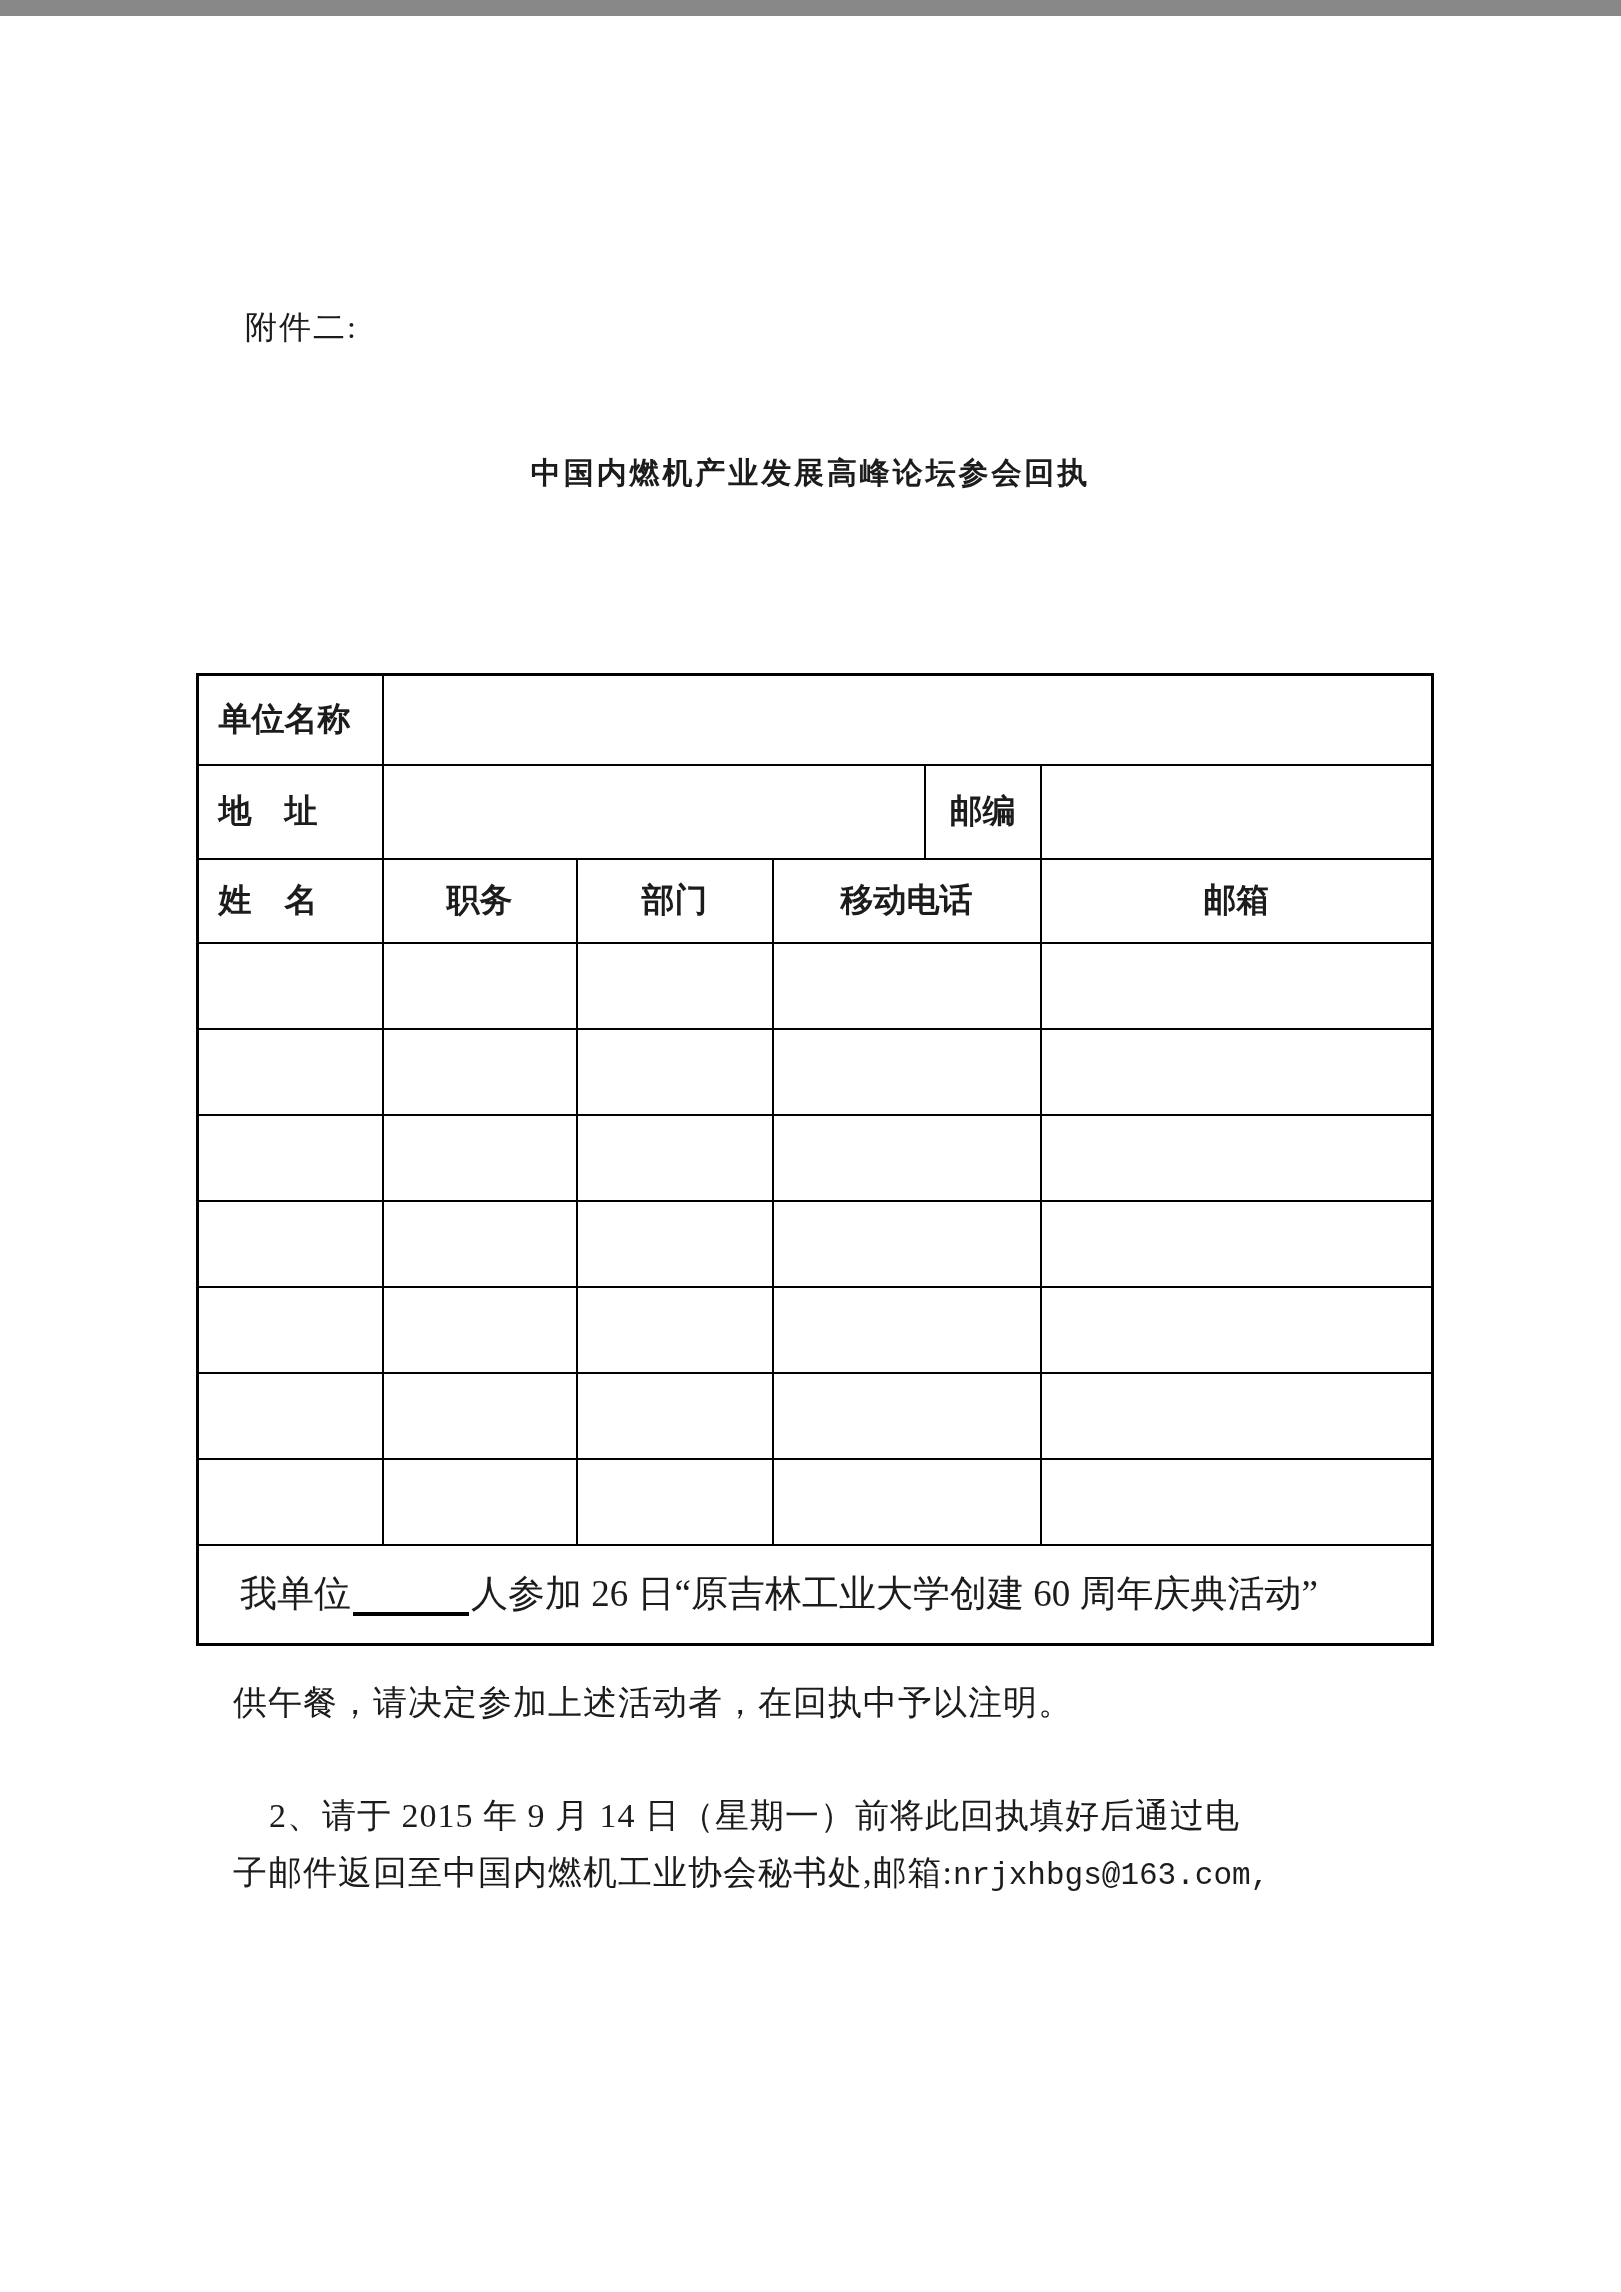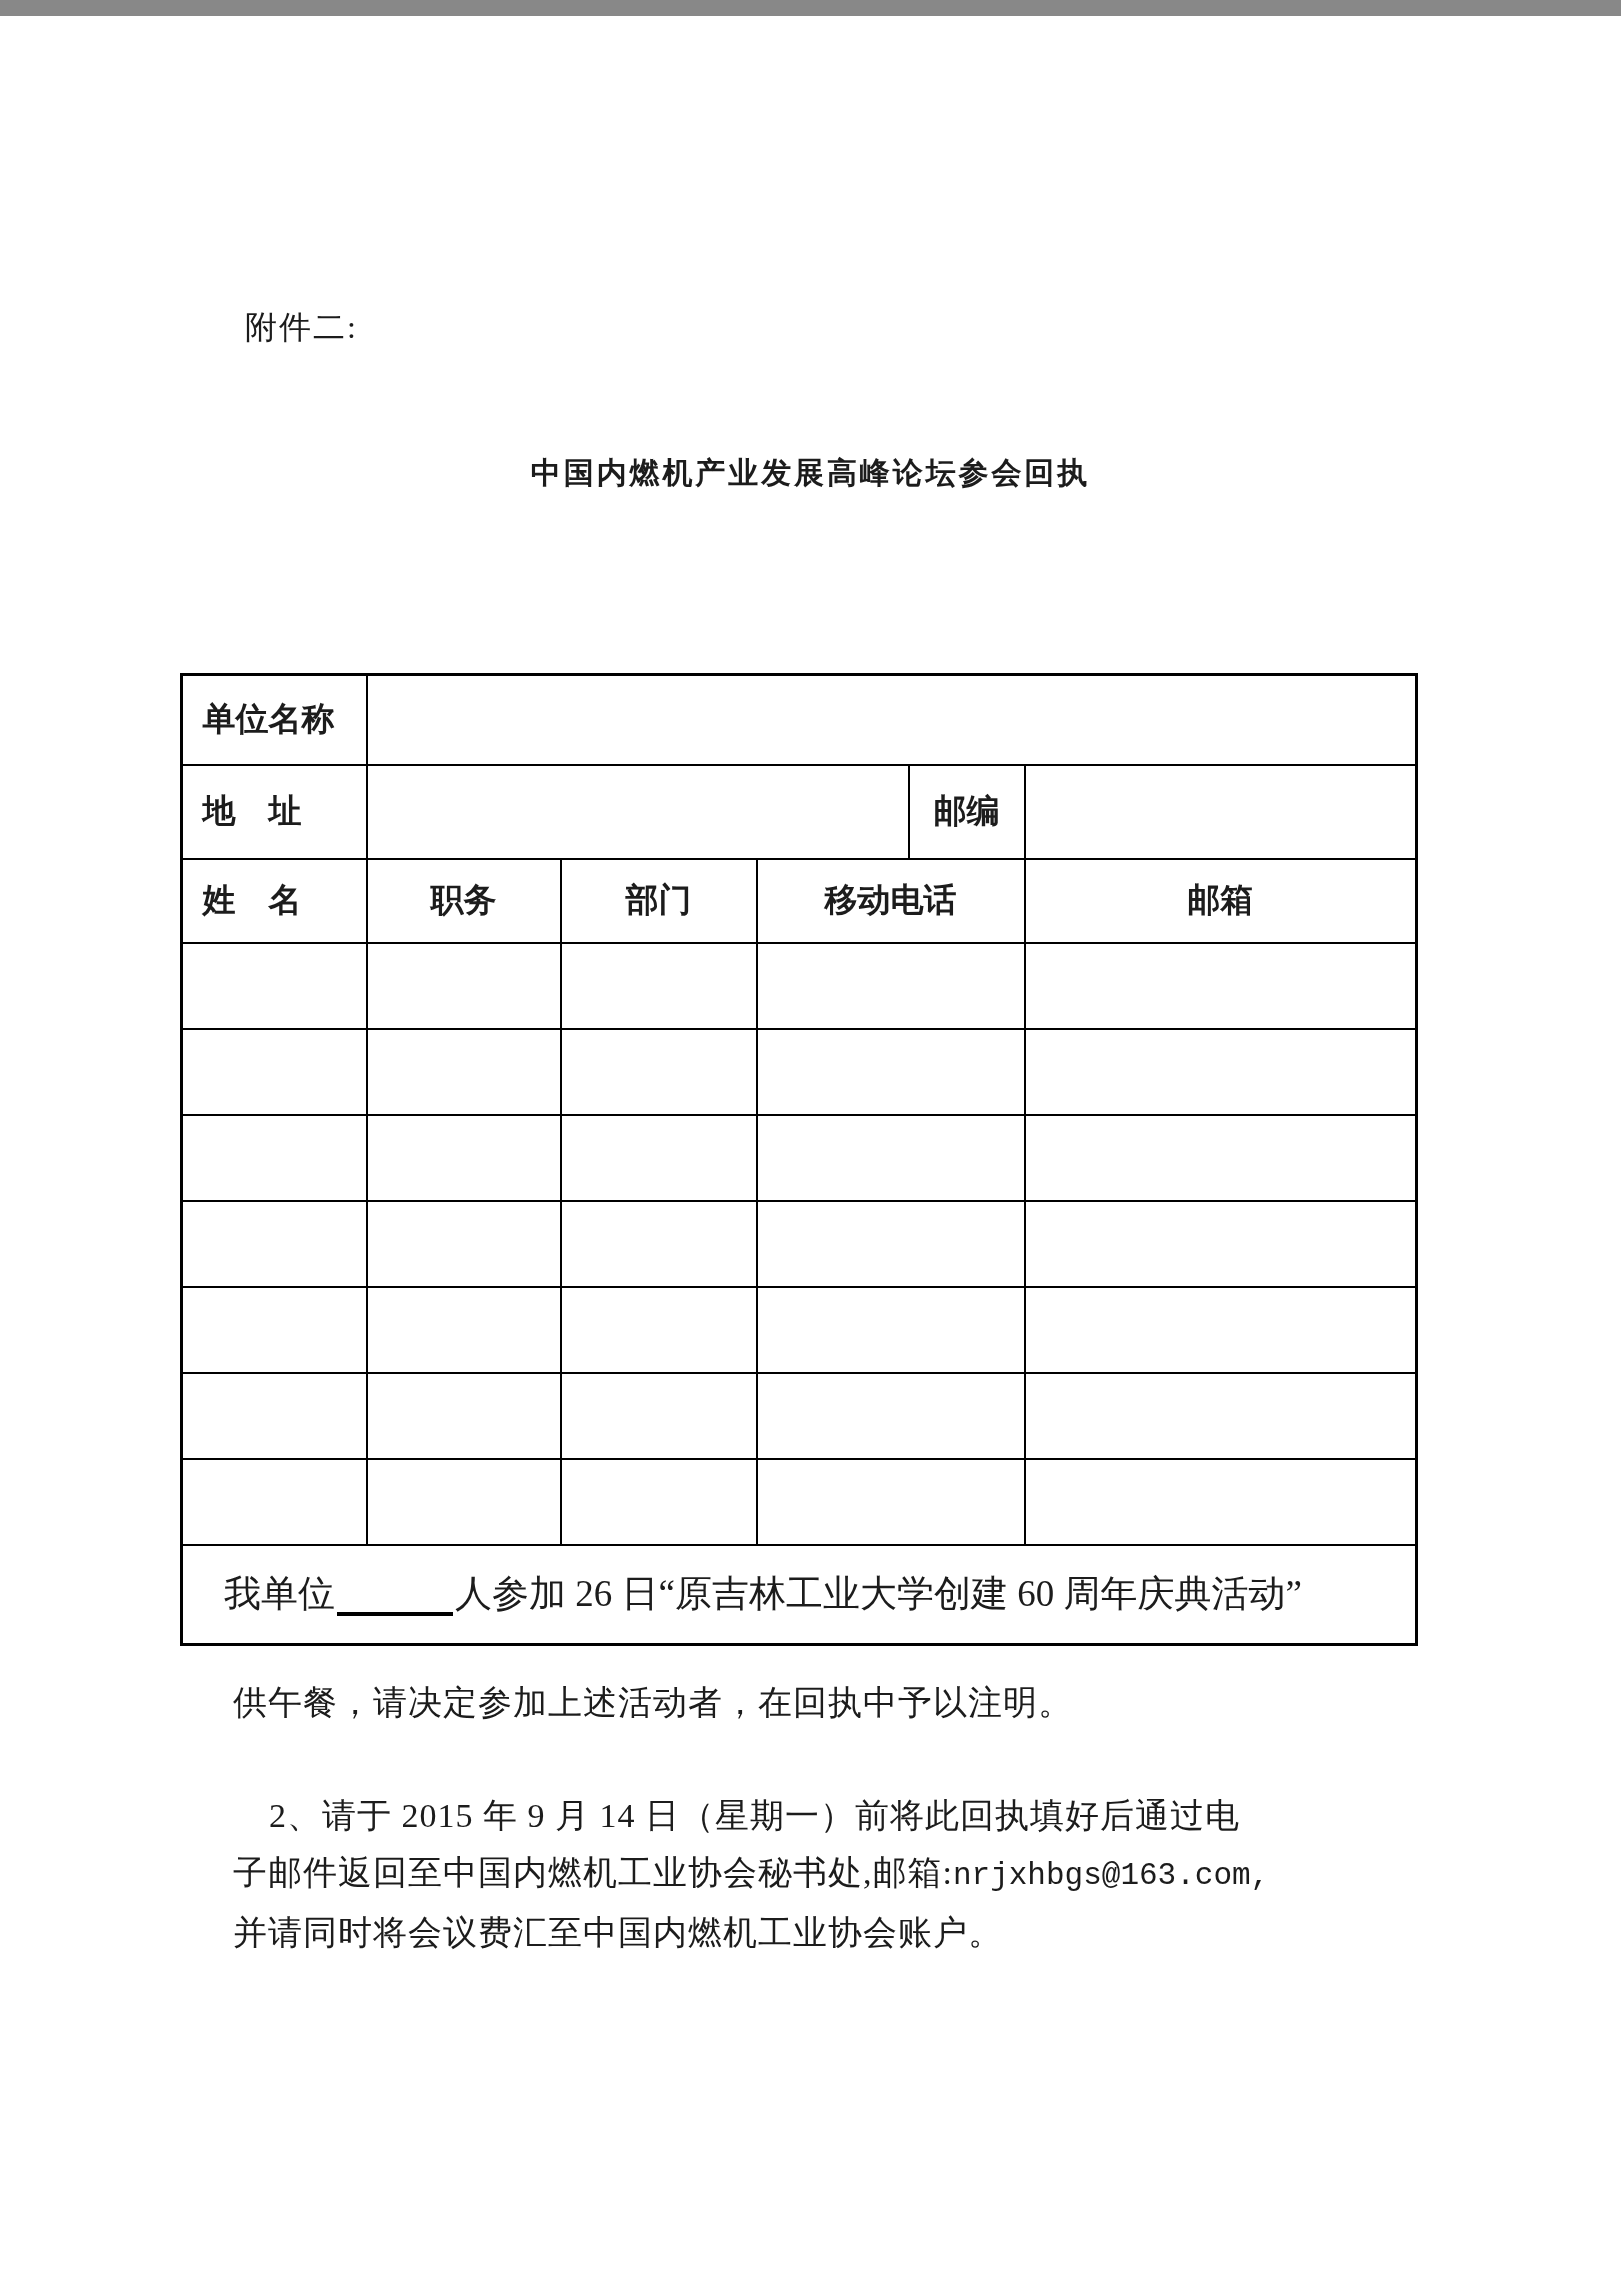--- a/index.html
+++ b/index.html
@@ -32,21 +32,21 @@
     right: 0;
     top: 437px;
     text-align: center;
     font-size: 30px;
     font-weight: bold;
     letter-spacing: 2.9px;
     white-space: nowrap;
   }
   table.form-table {
     position: absolute;
-    left: 180px;
+    left: 196px;
     top: 657px;
     width: 1235px;
     border-collapse: collapse;
     table-layout: fixed;
     border: 3.9px solid var(--border);
   }
   table.form-table td {
     border: 2px solid var(--border);
     border-top-width: 2.9px;
     border-bottom-width: 2.9px;
@@ -196,18 +196,17 @@
 
   <div class="notes">
     <div class="note-para note-1">
       <div class="note-line">供午餐，请决定参加上述活动者，在回执中予以注明。</div>
     </div>
     <div class="note-para note-2">
       <div class="note-line indented">2、请于 2015 年 9 月 14 日（星期一）前将此回执填好后通过电</div>
       <div class="note-line">
         <span>子邮件返回至中国内燃机工业协会秘书处,邮箱:</span><span class="mono">nrjxhbgs@163.com</span><span class="mono">,</span>
       </div>
-      <div class="note-line">并请同时将会议费汇至中国内燃机工业协会账户。</div>
     </div>
   </div>
 
 </div>
 
 
 </body></html>

